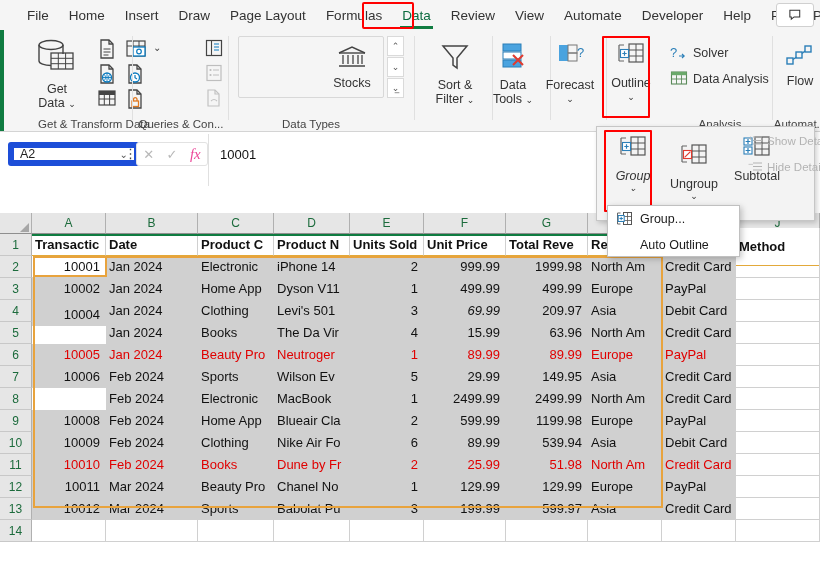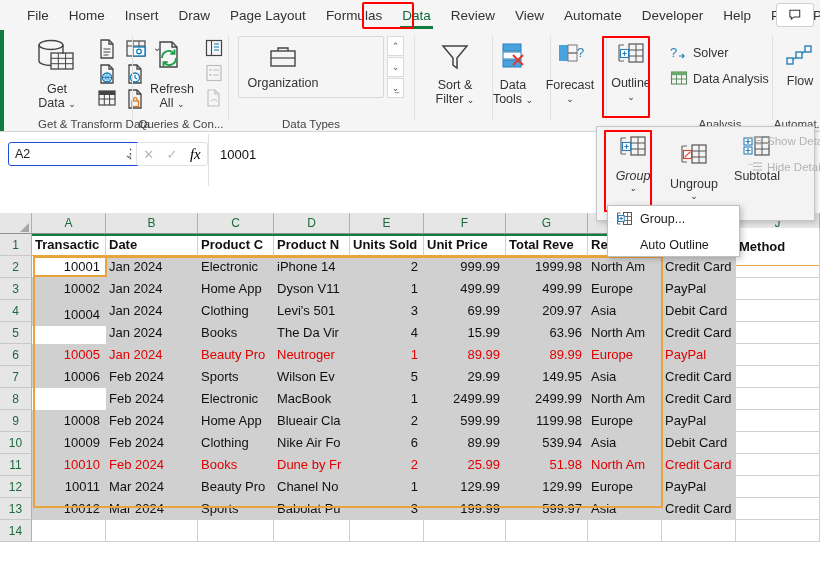--- a/index.html
+++ b/index.html
@@ -76,32 +76,32 @@
     background:#fff; border:1px solid #c0c0c0; box-shadow:2px 2px 6px rgba(0,0,0,0.22);
     z-index:60;
   }
   .gm-item{ position:absolute; left:0; right:0; height:26px; display:flex; align-items:center;}
   .gm-item .t{ font-size:12.5px; color:#1a1a1a; }
 
   
   .fbar { position:absolute; left:0; top:132px; width:820px; height:80px; background:#fff; }
   .namebox{
     position:absolute; left:8px; top:10px; width:132px; height:24px;
-    border:1px solid #1d4ed8; border-radius:3px; background:#fff;
+    border:6px solid #1d4ed8; border-radius:3px; background:#fff;
     display:flex; align-items:center; padding:0 6px; font-size:12.5px; color:#222;
   }
   .namebox .chev{ margin-left:auto; color:#555; font-size:10px;}
   .vdots{ position:absolute; left:124px; top:14px; font-size:13px; color:#444; letter-spacing:0; }
   .fx-group{
     position:absolute; left:136px; top:10px; width:72px; height:24px;
     border:1px solid #e2e2e2; border-radius:3px; background:#fff;
     display:flex; align-items:center; justify-content:space-around;
   }
   .fx-group span{ font-size:13px; color:#b8b8b8; }
-  .fx-group .fx{ color:#000000; font-style:italic; font-family:"Liberation Serif",serif; font-size:15px;}
+  .fx-group .fx{ color:#ec4899; font-style:italic; font-family:"Liberation Serif",serif; font-size:15px;}
   .fbar-input{
     position:absolute; left:212px; top:8px; right:0; height:28px;
     font-size:13px; color:#111; display:flex; align-items:center; padding-left:8px;
   }
   .fbar-divider{ position:absolute; left:208px; top:134px; width:1px; height:52px; background:#e0e0e0;}
 
   
   .grid{ position:absolute; left:0; top:213px; width:820px; height:359px; background:#fff; }
   .colhdr{
     position:absolute; top:0; height:21px; background:#e6e6e6;
@@ -226,30 +226,20 @@
           <rect x="8" y="13" width="6.5" height="5.5" fill="none" stroke="#e07820" stroke-width="1.3"></rect>
           <path d="M9.5 13v-2a1.8 1.8 0 013.5 0v2" fill="none" stroke="#e07820" stroke-width="1.3"></path>
         </svg>
       </div>
 
       <div class="glabel">Get &amp; Transform Data</div>
     </div>
     <div class="gsep" style="left:132px;"></div>
 
     <div class="rgroup" style="left:136px; width:90px;">
-      <div class="bigbtn" style="left:6px; top:8px; width:60px;">
-        <svg width="42" height="40" viewBox="0 0 42 40">
-          <path d="M9 4h12l5 5v20H9z" fill="none" stroke="#444" stroke-width="1.4"></path>
-          <path d="M21 4v5h5" fill="none" stroke="#444" stroke-width="1.4"></path>
-          <path d="M11 20a7 7 0 0112.2-4.7M25 20a7 7 0 01-12.2 4.7" fill="none" stroke="#1e9e4a" stroke-width="1.9"></path>
-          <path d="M23.5 11.5v4.2h-4.2M12.5 28.4v-4.2h4.2" fill="none" stroke="#1e9e4a" stroke-width="1.9"></path>
-        </svg>
-        <div class="lbl">Refresh</div>
-        <div class="lbl"><span>All</span> <span style="font-size:9px;">⌄</span></div>
-      </div>
       <div class="sicon" style="left:68px; top:8px;">
         <svg width="20" height="20" viewBox="0 0 20 20">
           <rect x="2.5" y="2.5" width="15" height="15" fill="none" stroke="#444" stroke-width="1.2"></rect>
           <path d="M7.5 2.5v15" stroke="#444" stroke-width="1.1"></path>
           <path d="M10 6h5M10 9h5M10 12h5" stroke="#0c7bbf" stroke-width="1.1"></path>
         </svg>
       </div>
       <div class="sicon" style="left:68px; top:33px; opacity:0.38;">
         <svg width="20" height="20" viewBox="0 0 20 20">
           <rect x="3" y="2.5" width="14" height="15" fill="none" stroke="#666" stroke-width="1.2"></rect>
@@ -265,27 +255,28 @@
           <path d="M11 2v4h4" fill="none" stroke="#666" stroke-width="1.2"></path>
           <path d="M7 13c2-2 4-2 6 0" fill="none" stroke="#666" stroke-width="1.1"></path>
         </svg>
       </div>
       <div class="glabel">Queries &amp; Con...</div>
     </div>
     <div class="gsep" style="left:228px;"></div>
 
     <div class="rgroup" style="left:232px; width:180px;">
       <div style="position:absolute; left:6px; top:6px; width:146px; height:62px; border:1px solid #d8d8d8; border-radius:2px;"></div>
-      <div class="bigbtn" style="left:12px; top:12px; width:78px;">
+      <div class="bigbtn" style="left:92px; top:12px; width:56px;">
         <svg width="38" height="30" viewBox="0 0 38 30">
-          <rect x="7" y="9" width="24" height="15" fill="none" stroke="#444" stroke-width="1.4"></rect>
-          <path d="M14 9V6h10v3" fill="none" stroke="#444" stroke-width="1.4"></path>
-          <path d="M7 16h24" stroke="#444" stroke-width="1.2"></path>
-        </svg>
-        <div class="lbl">Organization</div>
+          <path d="M6 11L19 5l13 6" fill="none" stroke="#444" stroke-width="1.4"></path>
+          <path d="M6 11h26" stroke="#444" stroke-width="1.4"></path>
+          <path d="M10 13v9M15 13v9M20 13v9M25 13v9M29 13v9" stroke="#444" stroke-width="1.3"></path>
+          <path d="M6 24h26" stroke="#444" stroke-width="1.5"></path>
+        </svg>
+        <div class="lbl">Stocks</div>
       </div>
       <div style="position:absolute; left:155px; top:6px; width:17px; height:62px;">
         <div style="position:absolute;top:0;width:17px;height:20px;border:1px solid #dadada;background:#fff;font-size:9px;color:#555;text-align:center;line-height:19px;">⌃</div>
         <div style="position:absolute;top:21px;width:17px;height:20px;border:1px solid #dadada;background:#fff;font-size:9px;color:#555;text-align:center;line-height:19px;">⌄</div>
         <div style="position:absolute;top:42px;width:17px;height:20px;border:1px solid #dadada;background:#fff;font-size:9px;color:#555;text-align:center;line-height:18px;">⌄̲</div>
       </div>
       <div class="glabel" style="left:0; width:158px;">Data Types</div>
     </div>
     <div class="gsep" style="left:414px;"></div>
 
@@ -508,21 +499,21 @@
         <div class="cell num sel" style="left: 424px; top: 65px; width: 82px; height: 22px;">499.99</div>
         <div class="cell num sel" style="left: 506px; top: 65px; width: 82px; height: 22px;">499.99</div>
         <div class="cell sel" style="left: 588px; top: 65px; width: 74px; height: 22px;">Europe</div>
         <div class="cell sel" style="left: 662px; top: 65px; width: 74px; height: 22px;">PayPal</div>
         <div class="cell" style="left: 736px; top: 65px; width: 84px; height: 22px;"></div>
         <div class="cell num sel" style="left: 32px; top: 87px; width: 74px; height: 22px;">10003</div>
         <div class="cell sel" style="left: 106px; top: 87px; width: 92px; height: 22px;">Jan 2024</div>
         <div class="cell sel" style="left: 198px; top: 87px; width: 76px; height: 22px;">Clothing</div>
         <div class="cell sel" style="left: 274px; top: 87px; width: 76px; height: 22px;">Levi's 501</div>
         <div class="cell num sel" style="left: 350px; top: 87px; width: 74px; height: 22px;">3</div>
-        <div class="cell num sel" style="left: 424px; top: 87px; width: 82px; height: 22px;">69.99</div>
+        <div class="cell num sel" style="left: 424px; top: 87px; width: 82px; height: 22px; font-style: italic;">69.99</div>
         <div class="cell num sel" style="left: 506px; top: 87px; width: 82px; height: 22px;">209.97</div>
         <div class="cell sel" style="left: 588px; top: 87px; width: 74px; height: 22px;">Asia</div>
         <div class="cell sel" style="left: 662px; top: 87px; width: 74px; height: 22px;">Debit Card</div>
         <div class="cell" style="left: 736px; top: 87px; width: 84px; height: 22px;"></div>
         <div class="cell num sel" style="left: 32px; top: 91px; width: 74px; height: 22px;">10004</div>
         <div class="cell sel" style="left: 106px; top: 109px; width: 92px; height: 22px;">Jan 2024</div>
         <div class="cell sel" style="left: 198px; top: 109px; width: 76px; height: 22px;">Books</div>
         <div class="cell sel" style="left: 274px; top: 109px; width: 76px; height: 22px;">The Da Vir</div>
         <div class="cell num sel" style="left: 350px; top: 109px; width: 74px; height: 22px;">4</div>
         <div class="cell num sel" style="left: 424px; top: 109px; width: 82px; height: 22px;">15.99</div>

